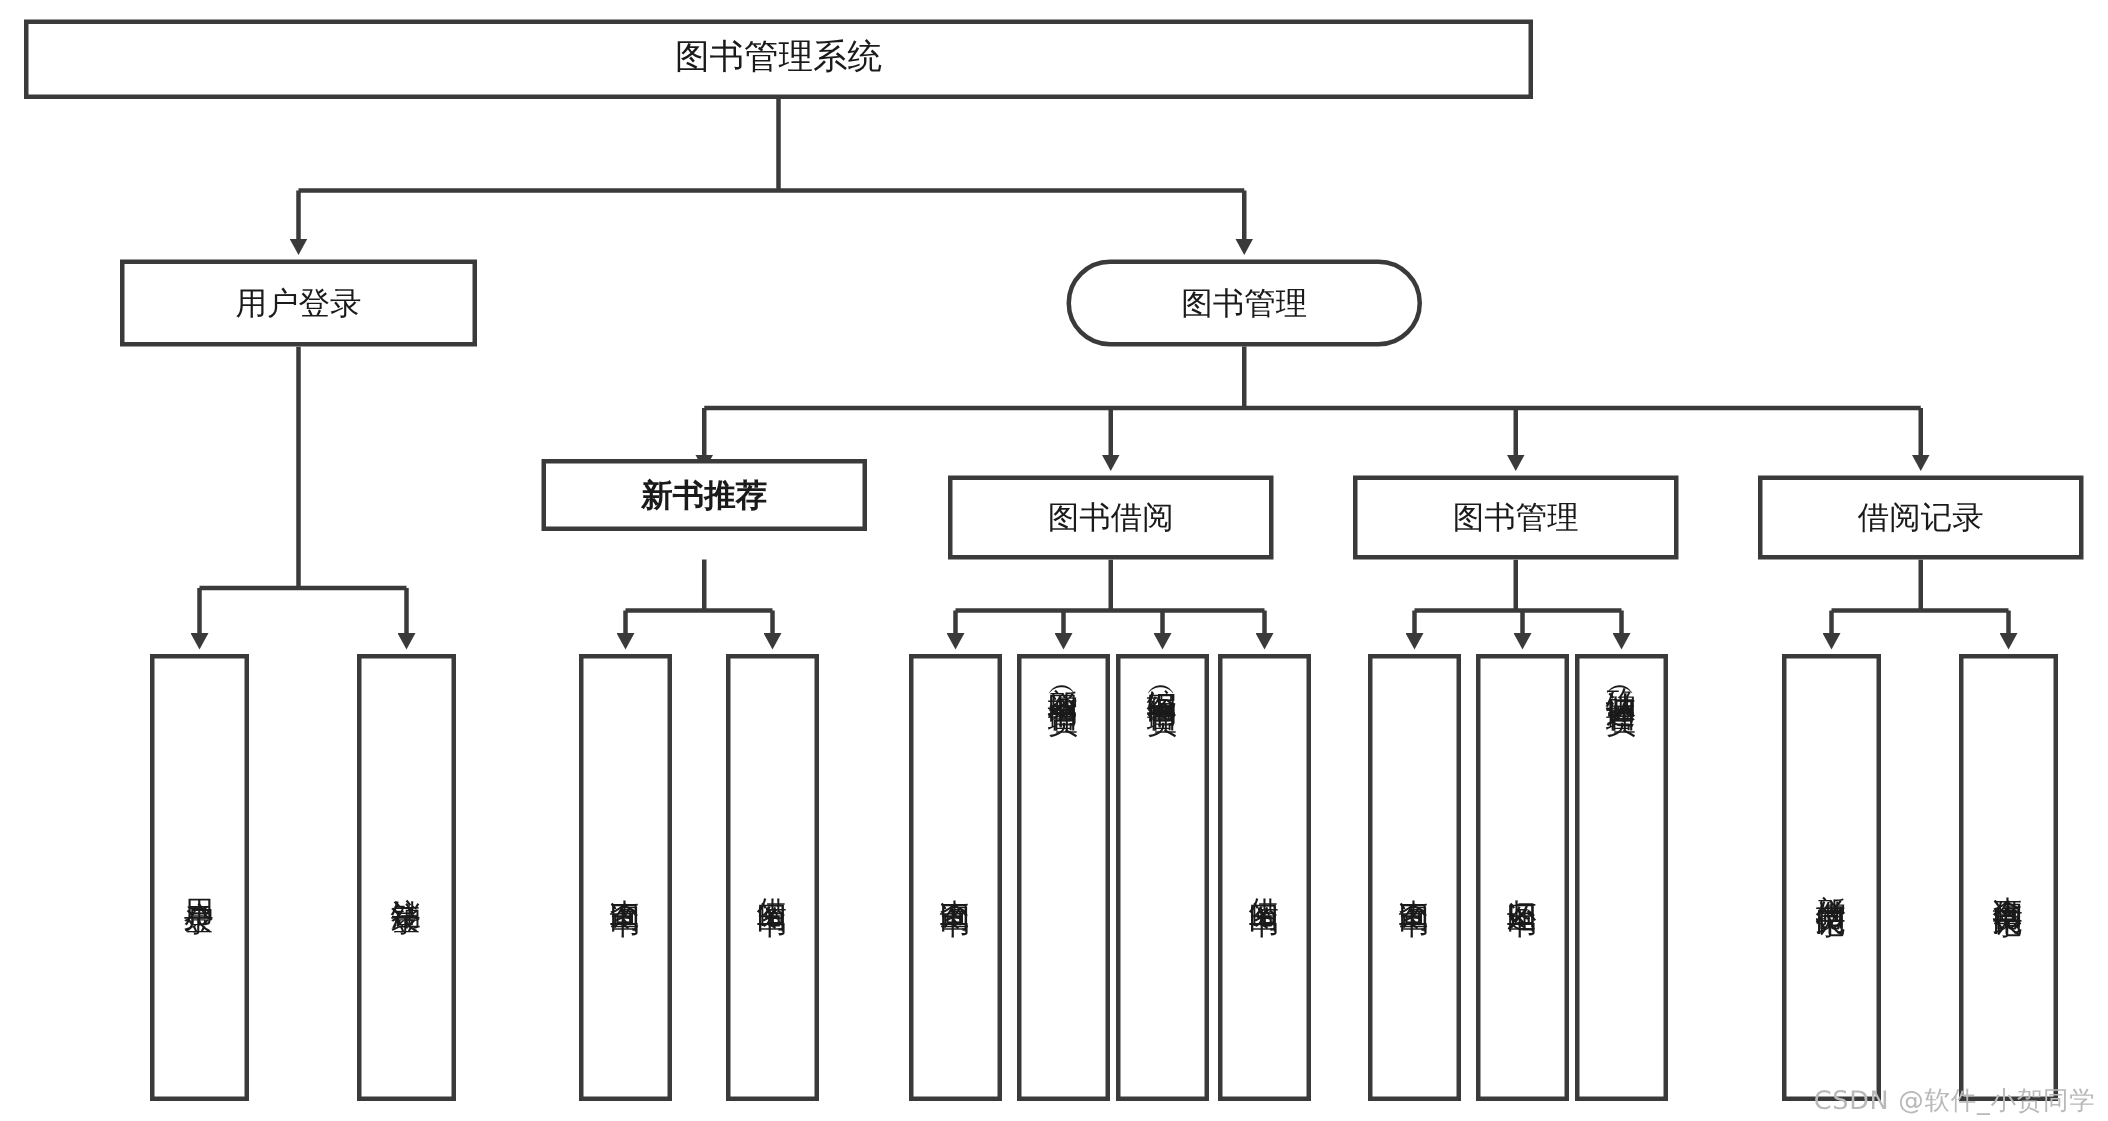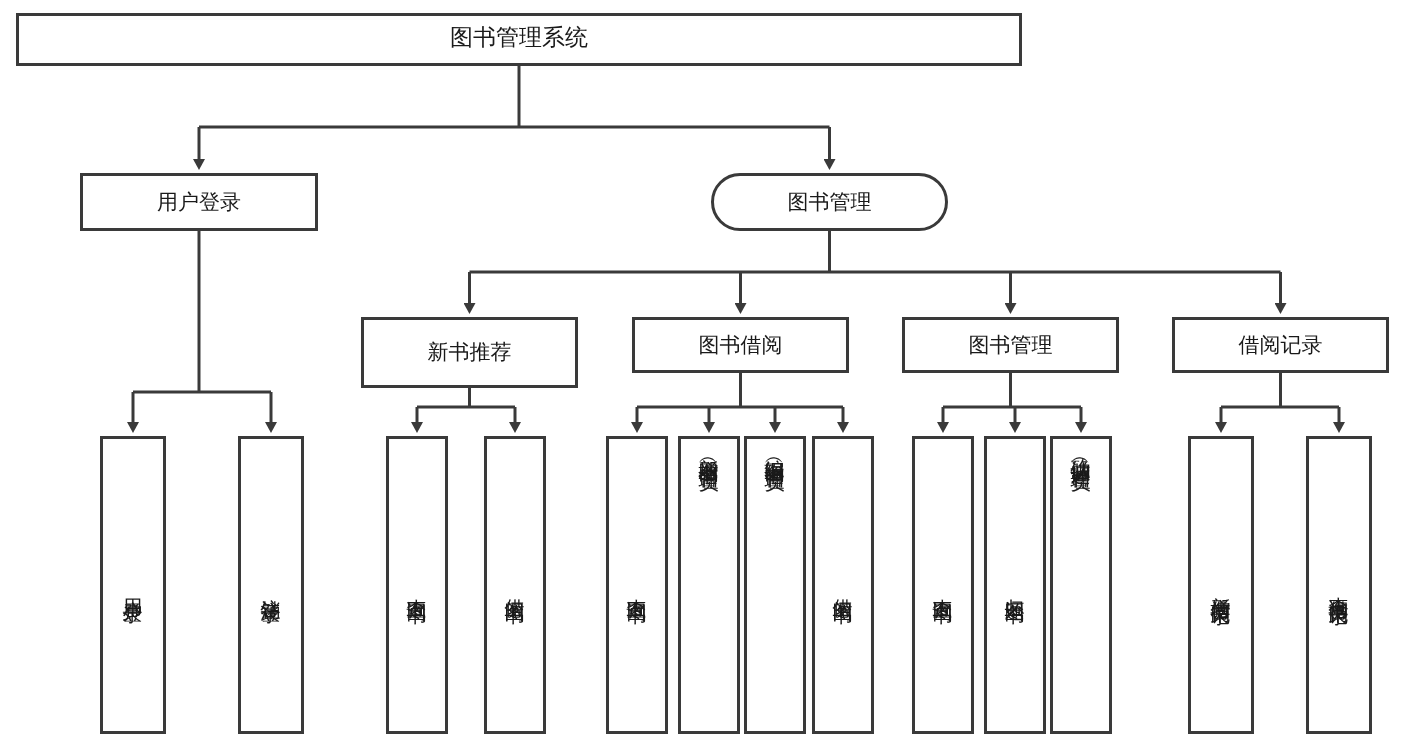--- a/index.html
+++ b/index.html
@@ -124,21 +124,21 @@
   <div id="nodes-layer">
       <div class="node-box level0" style="left: 16px; top: 13px; width: 1006px; height: 53px; font-family: Liberation Mono, monospace;">
         <span class="node-label">图书管理系统</span>
       </div>
       <div class="node-box level1" style="left: 80px; top: 173px; width: 238px; height: 58px;">
         <span class="node-label">用户登录</span>
       </div>
       <div class="node-box level1" style="left: 711px; top: 173px; width: 237px; height: 58px; border-radius: 29px;">
         <span class="node-label">图书管理</span>
       </div>
-      <div class="node-box level2" style="left: 361px; top: 317px; width: 217px; height: 71px;">
+      <div class="node-box level2" style="left: 361px; top: 306px; width: 217px; height: 48px; font-weight: bold;">
         <span class="node-label">新书推荐</span>
       </div>
       <div class="node-box level2" style="left: 632px; top: 317px; width: 217px; height: 56px;">
         <span class="node-label">图书借阅</span>
       </div>
       <div class="node-box level2" style="left: 902px; top: 317px; width: 217px; height: 56px;">
         <span class="node-label">图书管理</span>
       </div>
       <div class="node-box level2" style="left: 1172px; top: 317px; width: 217px; height: 56px;">
         <span class="node-label">借阅记录</span>
@@ -177,13 +177,14 @@
         <span class="node-label">确认归还（管理员）</span>
       </div>
       <div class="node-box level3 leaf-box center-text" style="left: 1188px; top: 436px; width: 66px; height: 298px;">
         <span class="node-label">新增借阅记录</span>
       </div>
       <div class="node-box level3 leaf-box center-text" style="left: 1306px; top: 436px; width: 66px; height: 298px;">
         <span class="node-label">查询借阅记录</span>
       </div>
     </div>
 
+  <div class="watermark">CSDN @软件_小贺同学</div>
 </div>
 
 </body></html>

